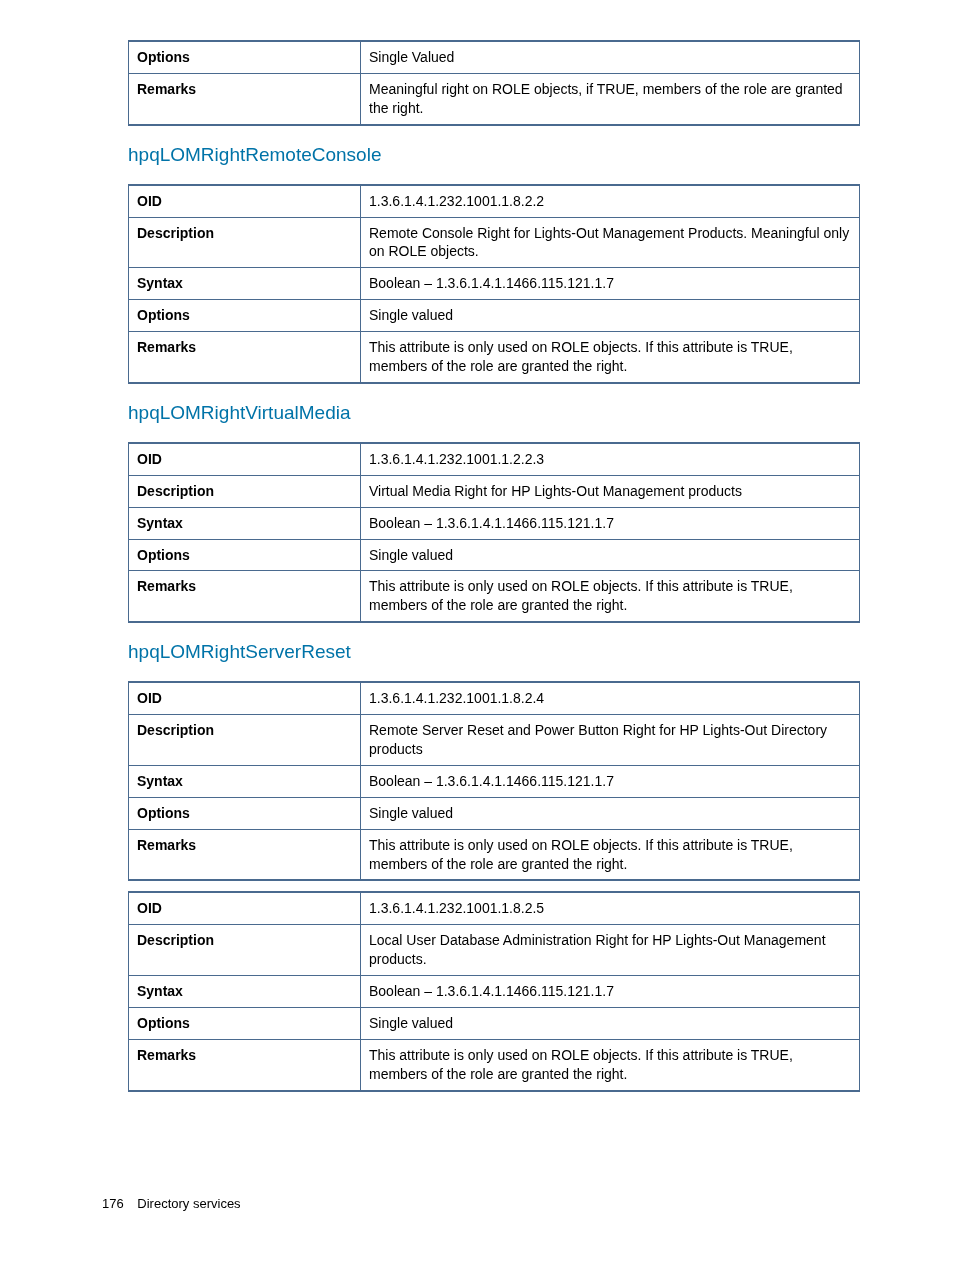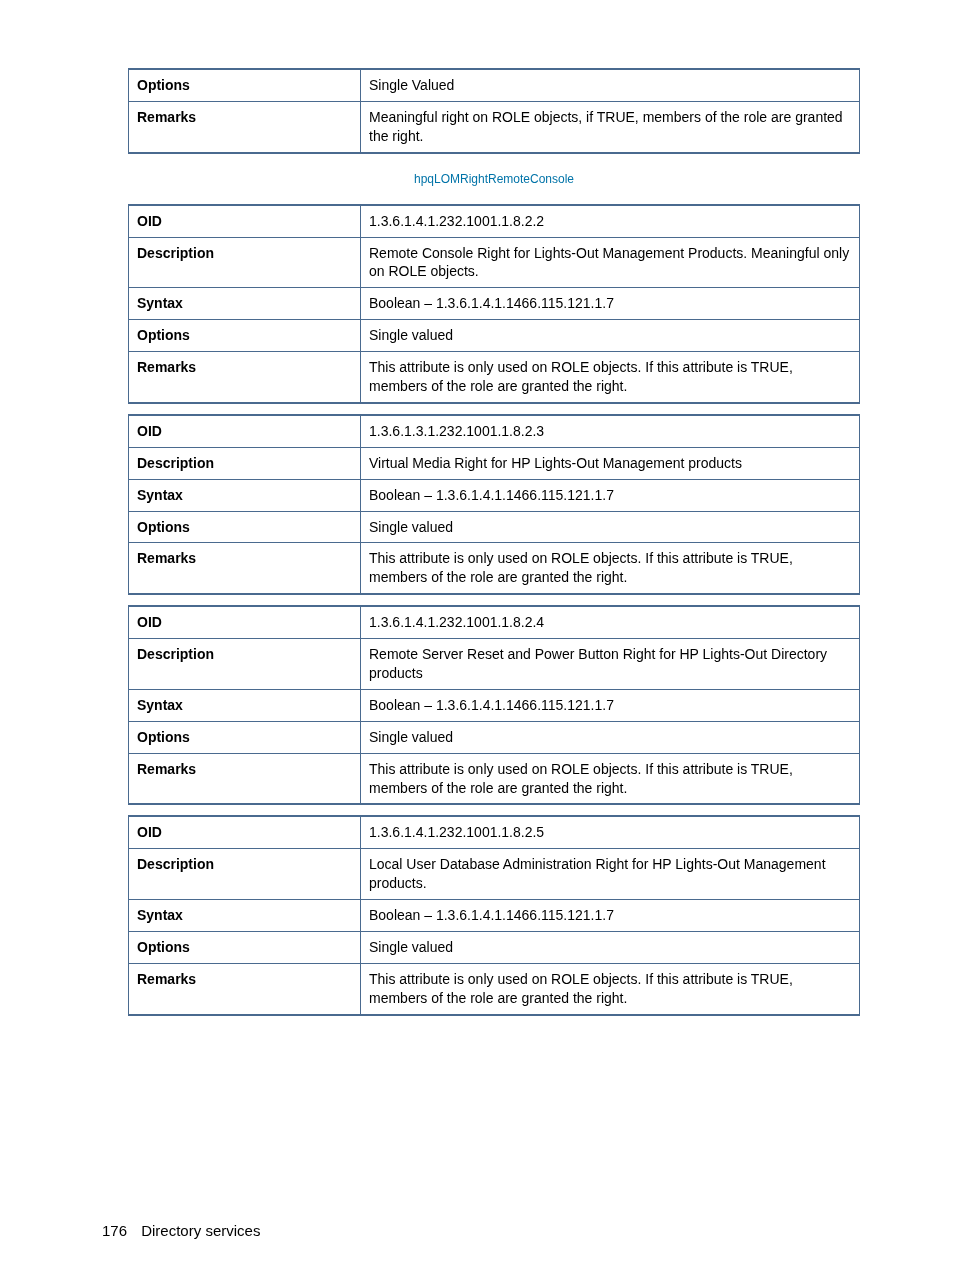--- a/index.html
+++ b/index.html
@@ -6,21 +6,21 @@
   html, body { margin: 0; padding: 0; }
   body {
     width: 954px;
     height: 1271px;
     background: #fff;
     font-family: "Arial Narrow", Arial, Helvetica, sans-serif;
     color: #000;
     position: relative;
   }
   .page {
-    padding: 68px 94px 0 128px;
+    padding: 40px 94px 0 128px;
   }
   table.attr {
     width: 100%;
     border-collapse: collapse;
     border-top: 2px solid #4a6a8f;
     border-bottom: 2px solid #4a6a8f;
     margin-bottom: 10px;
   }
   table.attr td {
     border: 1px solid #4a6a8f;
@@ -29,31 +29,30 @@
     font-size: 14px;
     line-height: 1.35;
     font-stretch: condensed;
   }
   table.attr td.key {
     width: 232px;
     font-weight: bold;
   }
   h3.sec {
     color: #0073a8;
-    font-size: 12px;
+    font-size: 19px;
     font-weight: 400;
     margin: 18px 0 18px 0;
     font-stretch: condensed;
-    text-align: center;
   }
   .footer {
     position: absolute;
     left: 102px;
-    bottom: 32px;
-    font-size: 15px;
+    bottom: 60px;
+    font-size: 13px;
     font-stretch: condensed;
   }
   .footer .pn { display: inline-block; margin-right: 10px; }
 </style>
 </head>
 <body>
 
 <div class="page">
 
   <table class="attr">
@@ -88,45 +87,47 @@
       <td class="key">Options</td>
       <td>Single valued</td>
     </tr>
     <tr>
       <td class="key">Remarks</td>
       <td>This attribute is only used on ROLE objects. If this attribute is TRUE, members of the role are granted the right.</td>
     </tr>
   </tbody>
     </table>
 
+  <h3 class="sec">hpqLOMRightVirtualMedia</h3>
   <table class="attr">
     <tbody>
         <tr>
       <td class="key">OID</td>
-      <td>1.3.6.1.3.1.232.1001.1.8.2.3</td>
+      <td>1.3.6.1.4.1.232.1001.1.2.2.3</td>
     </tr>
     <tr>
       <td class="key">Description</td>
       <td>Virtual Media Right for HP Lights-Out Management products</td>
     </tr>
     <tr>
       <td class="key">Syntax</td>
       <td>Boolean – 1.3.6.1.4.1.1466.115.121.1.7</td>
     </tr>
     <tr>
       <td class="key">Options</td>
       <td>Single valued</td>
     </tr>
     <tr>
       <td class="key">Remarks</td>
       <td>This attribute is only used on ROLE objects. If this attribute is TRUE, members of the role are granted the right.</td>
     </tr>
   </tbody>
     </table>
 
+  <h3 class="sec">hpqLOMRightServerReset</h3>
   <table class="attr">
     <tbody>
         <tr>
       <td class="key">OID</td>
       <td>1.3.6.1.4.1.232.1001.1.8.2.4</td>
     </tr>
     <tr>
       <td class="key">Description</td>
       <td>Remote Server Reset and Power Button Right for HP Lights-Out Directory products</td>
     </tr>

